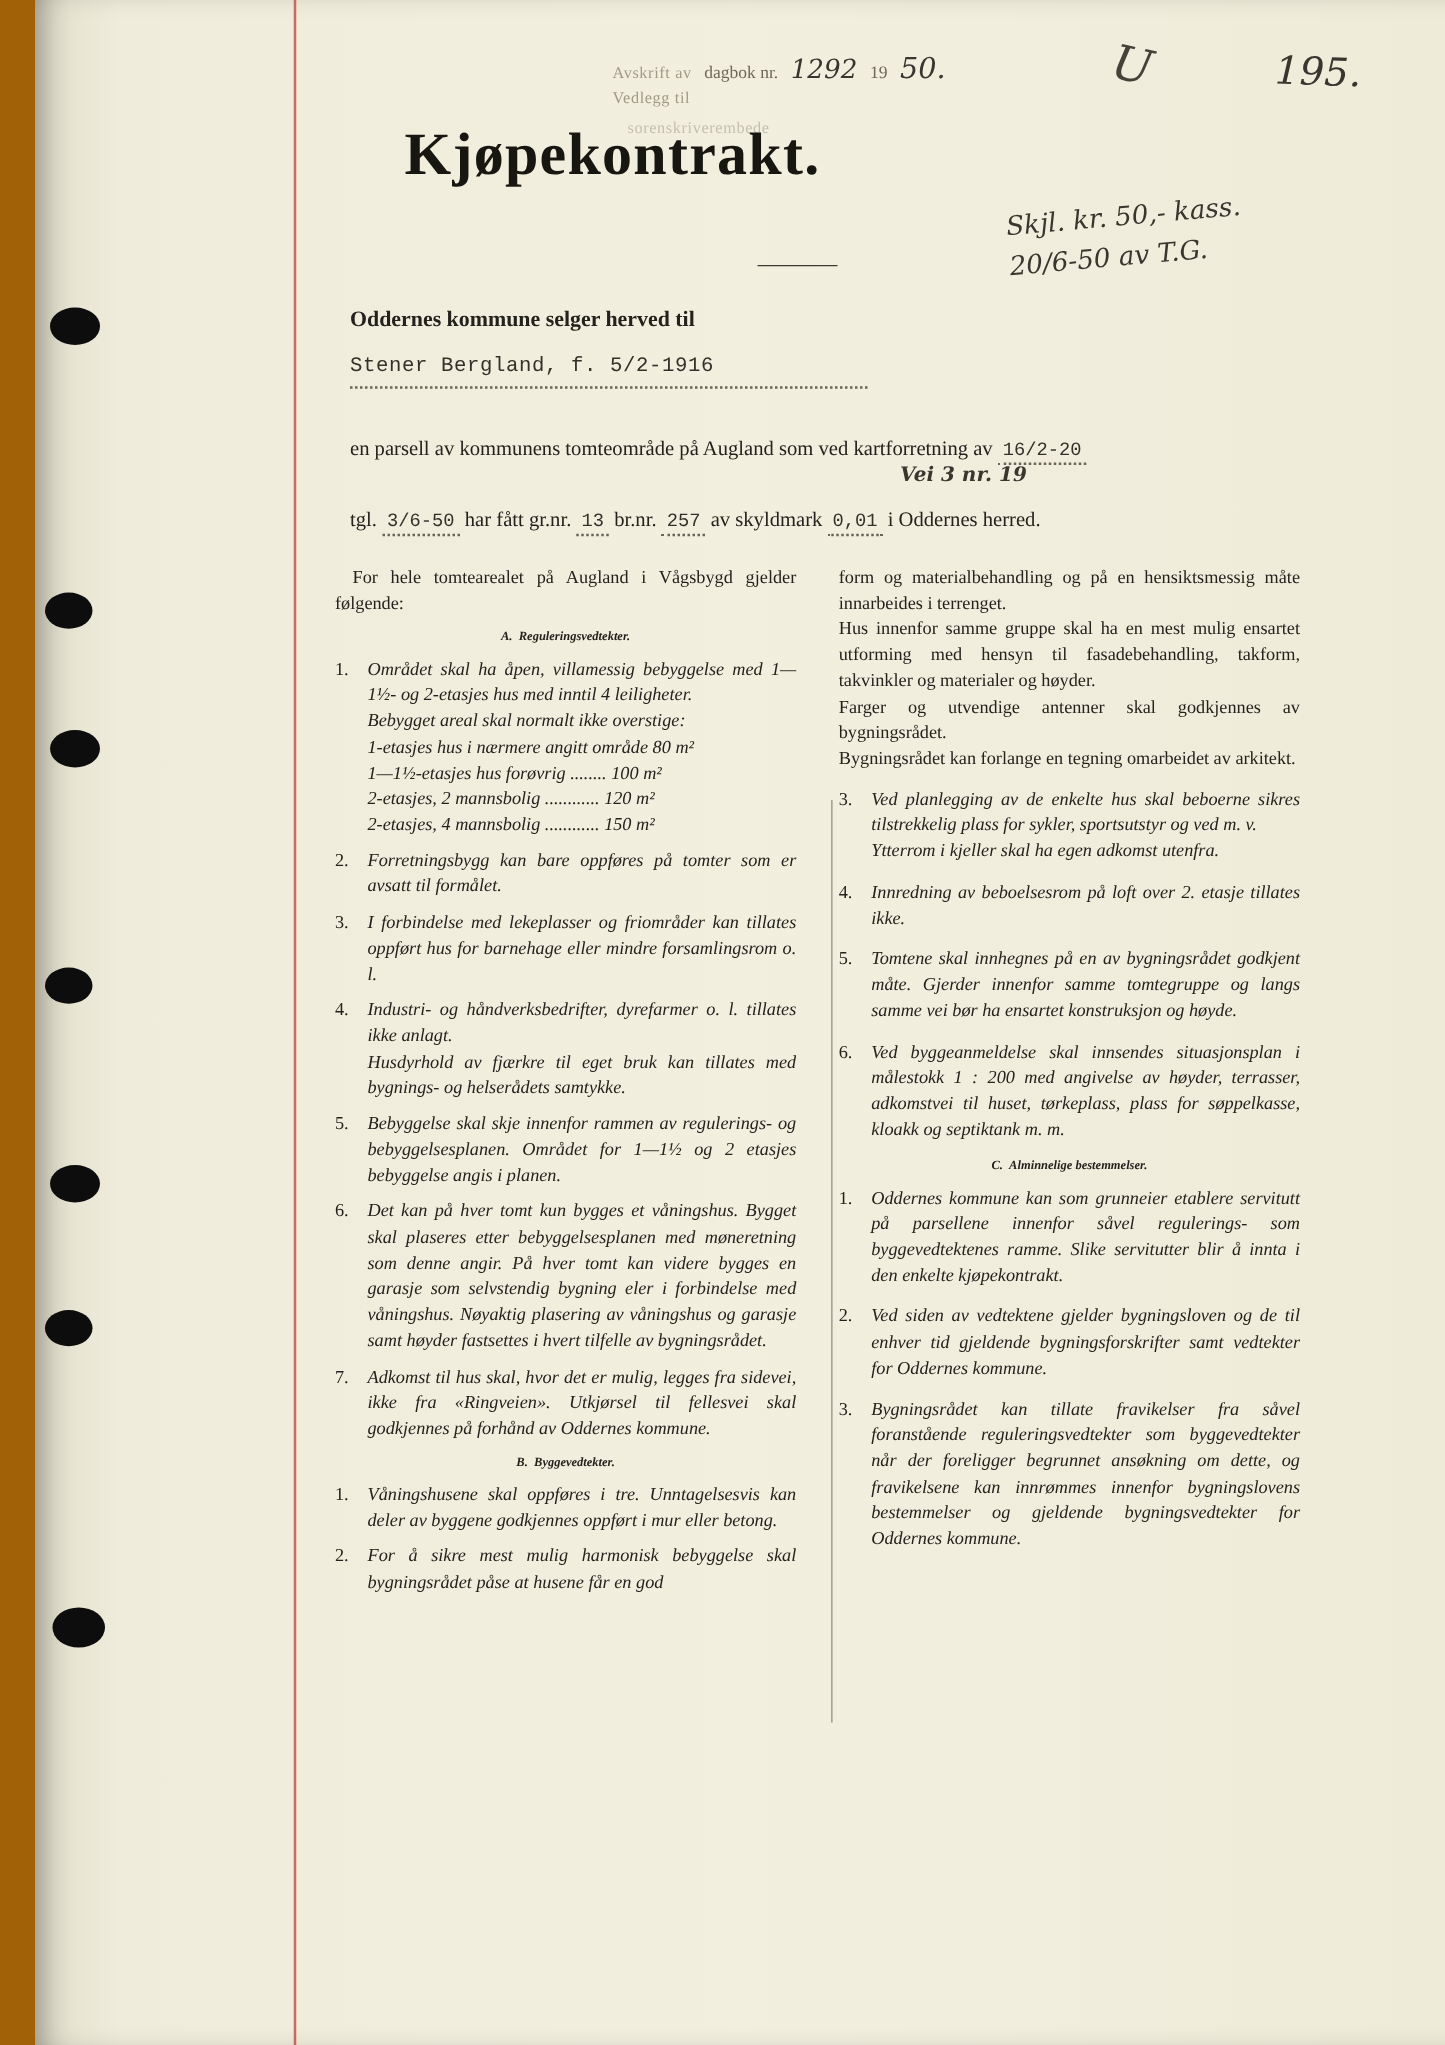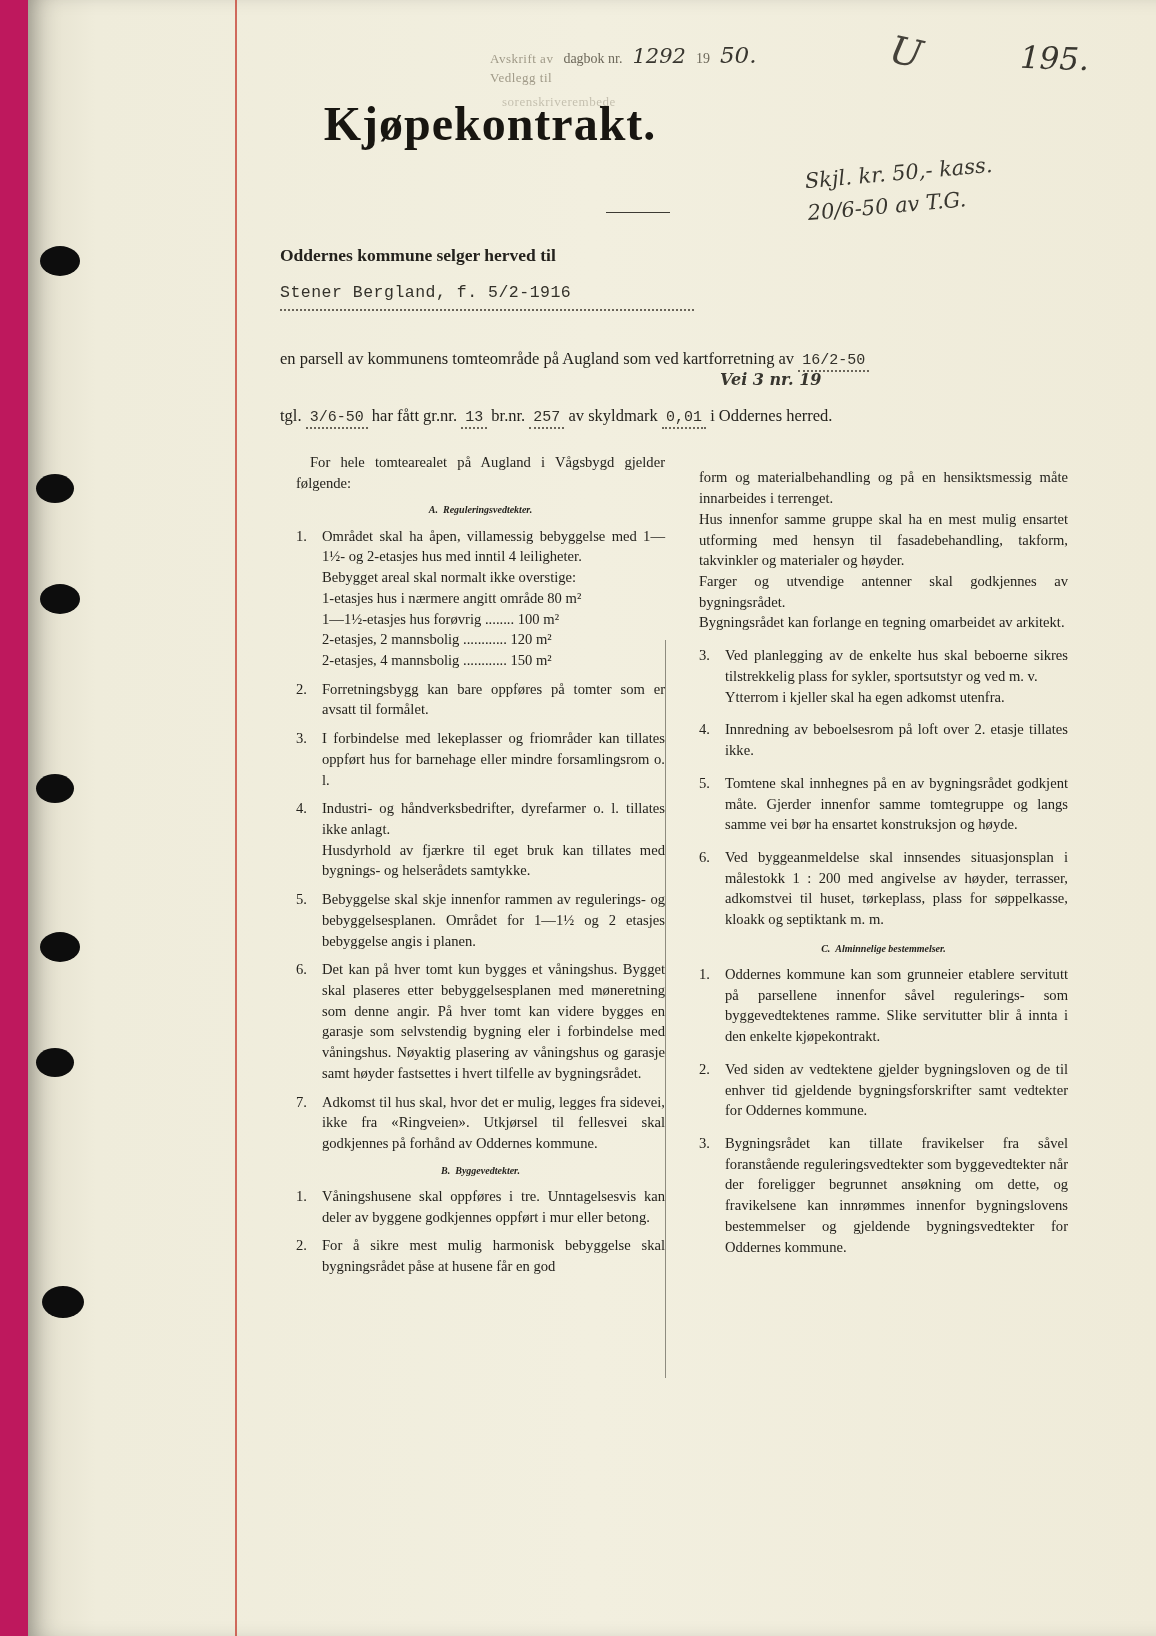--- a/index.html
+++ b/index.html
@@ -1,19 +1,19 @@
 <!DOCTYPE html>
 <html><head>
 <meta charset="utf-8">
 <style>
   * { margin:0; padding:0; box-sizing:border-box; }
   html,body { width:1156px; height:1636px; background:#0b0b0b; overflow:hidden; }
   body { font-family:"Liberation Serif","DejaVu Serif",serif; color:#24221d; position:relative; }
 
-  .scan { position:absolute; inset:0; background:#be185d; }
+  .scan { position:absolute; inset:0; background:#a16207; }
   .paper {
     position:absolute; top:0; left:28px; width:1128px; height:1636px;
     background:linear-gradient(90deg,#e3dfcd 0%, #efecdb 6%, #f2efdf 50%, #efebd9 100%);
     box-shadow:inset 18px 0 28px -16px rgba(0,0,0,.45);
   }
 
   .punch-hole { position:absolute; background:#0d0d0d; border-radius:50%; }
 
   .margin-line { position:absolute; top:0; bottom:0; left:207px; width:2px; background:rgba(196,62,50,.75); }
 
@@ -42,32 +42,32 @@
                 border-bottom:2px dotted #6a655a; padding-bottom:7px; }
   .typed { font-family:"Liberation Mono","DejaVu Sans Mono",monospace; color:#33312a; }
   .buyer-line .typed { font-size:16.5px; letter-spacing:.5px; }
 
   .parcel { position:absolute; left:252px; top:346px; width:772px; font-size:16.5px; line-height:1.55; }
   .fill { font-family:"Liberation Mono","DejaVu Sans Mono",monospace; font-size:15px;
           border-bottom:2px dotted #6a655a; padding:0 4px 1px 4px; color:#33312a; }
   .parcel-line2 { margin-top:31px; }
   .hw-above { position:absolute; left:440px; top:22px; font-size:16px;font-weight:bold; }
 
-  .columns { position:absolute; left:268px; top:452px; width:772px; display:flex; gap:34px;align-items:center; }
+  .columns { position:absolute; left:240px; top:452px; width:772px; display:flex; gap:34px; }
   .col { width:369px; font-size:14.6px; line-height:1.42; }
   .col-divider { position:absolute; left:637px; top:640px; height:738px; width:1px; background:rgba(60,58,50,.55); }
 
   .para { text-align:justify; white-space:pre-line; margin-bottom:8px; }
   .indent-first { text-indent:14px; }
 
   .sec-heading { text-align:center; font-style:italic; font-weight:700; margin:10px 0 8px 0; font-size:10px; }
 
   .item { display:flex; margin-bottom:8px; }
   .item-num { width:26px; flex:0 0 26px; }
-  .item-text { flex:1; text-align:justify; white-space:pre-line; }
+  .item-text { flex:1; text-align:justify; white-space:pre-line;font-style:italic; }
   .col-right .item { margin-bottom:12px; }
 </style>
 </head>
 <body>
 
 <div class="scan">
   <div class="paper">
 
     <div class="punch-hole" style="left:12px; top:246px; width:40px; height:30px;"></div>
     <div class="punch-hole" style="left:8px;  top:474px; width:38px; height:29px;"></div>
@@ -102,21 +102,21 @@
 
     <div class="seller-line">Oddernes kommune selger herved til</div>
 
     <div class="buyer-line">
       <span class="typed">Stener Bergland, f. 5/2-1916</span>
     </div>
 
     <div class="parcel" style="position:absolute;">
       <div>
         <span>en parsell av kommunens tomteområde på Augland som ved kartforretning av</span>
-        <span class="fill">16/2-50</span>
+        <span class="fill">16/2-20</span>
       </div>
       <div class="hw hw-above">Vei 3 nr. 19</div>
       <div class="parcel-line2">
         <span>tgl.</span>
         <span class="fill">3/6-50</span>
         <span>har fått gr.nr.</span>
         <span class="fill">13</span>
         <span>br.nr.</span>
         <span class="fill">257</span>
         <span>av skyldmark</span>

